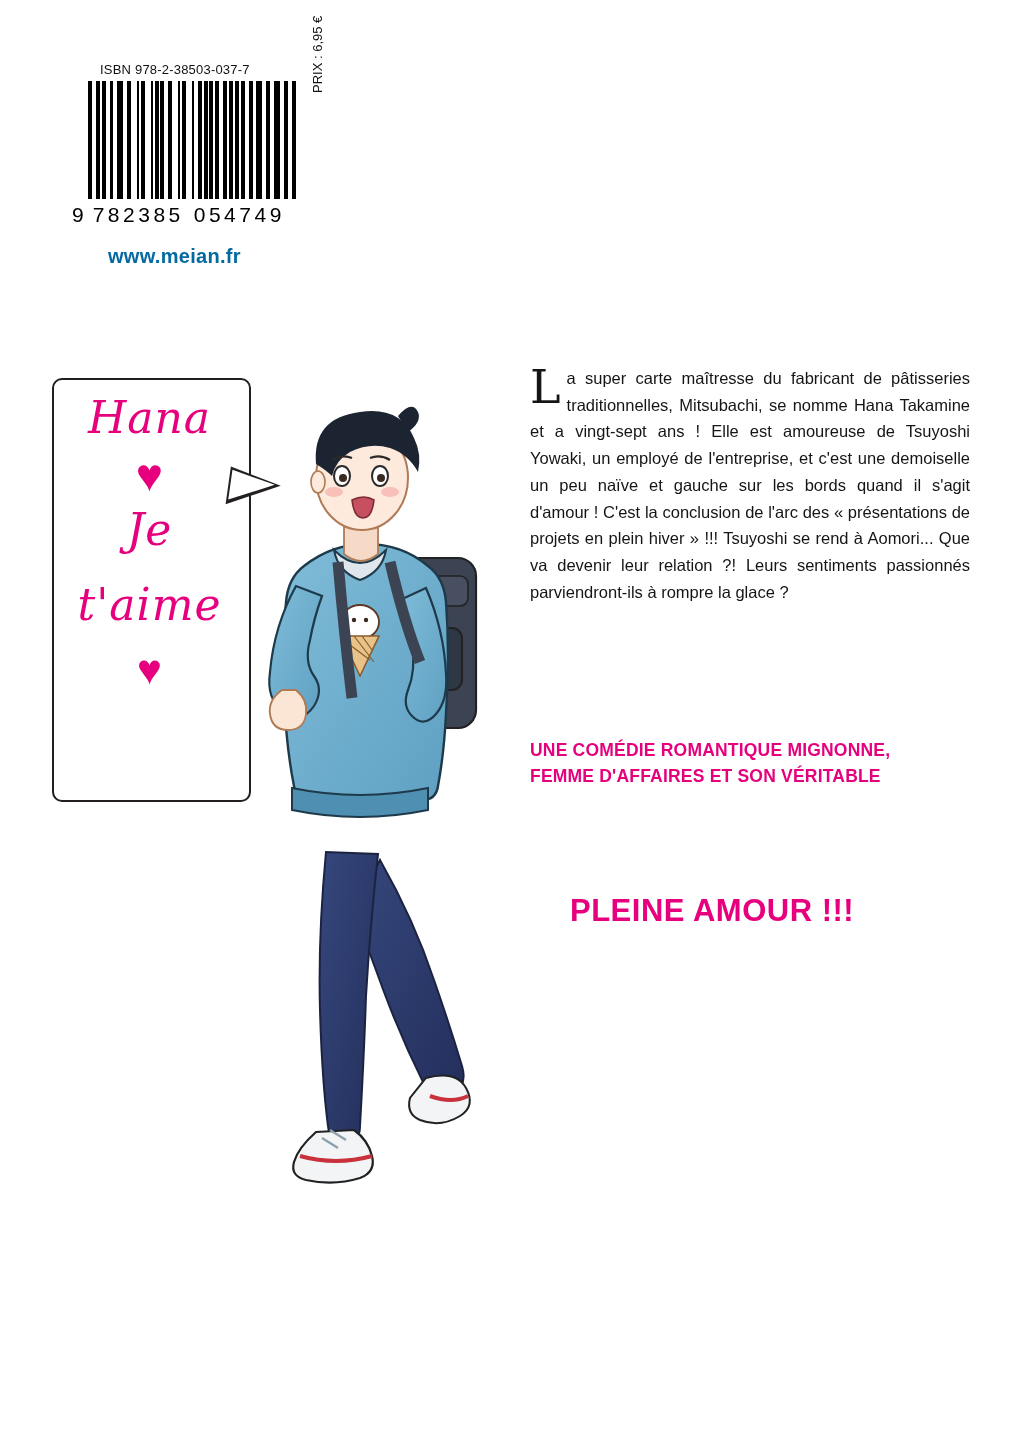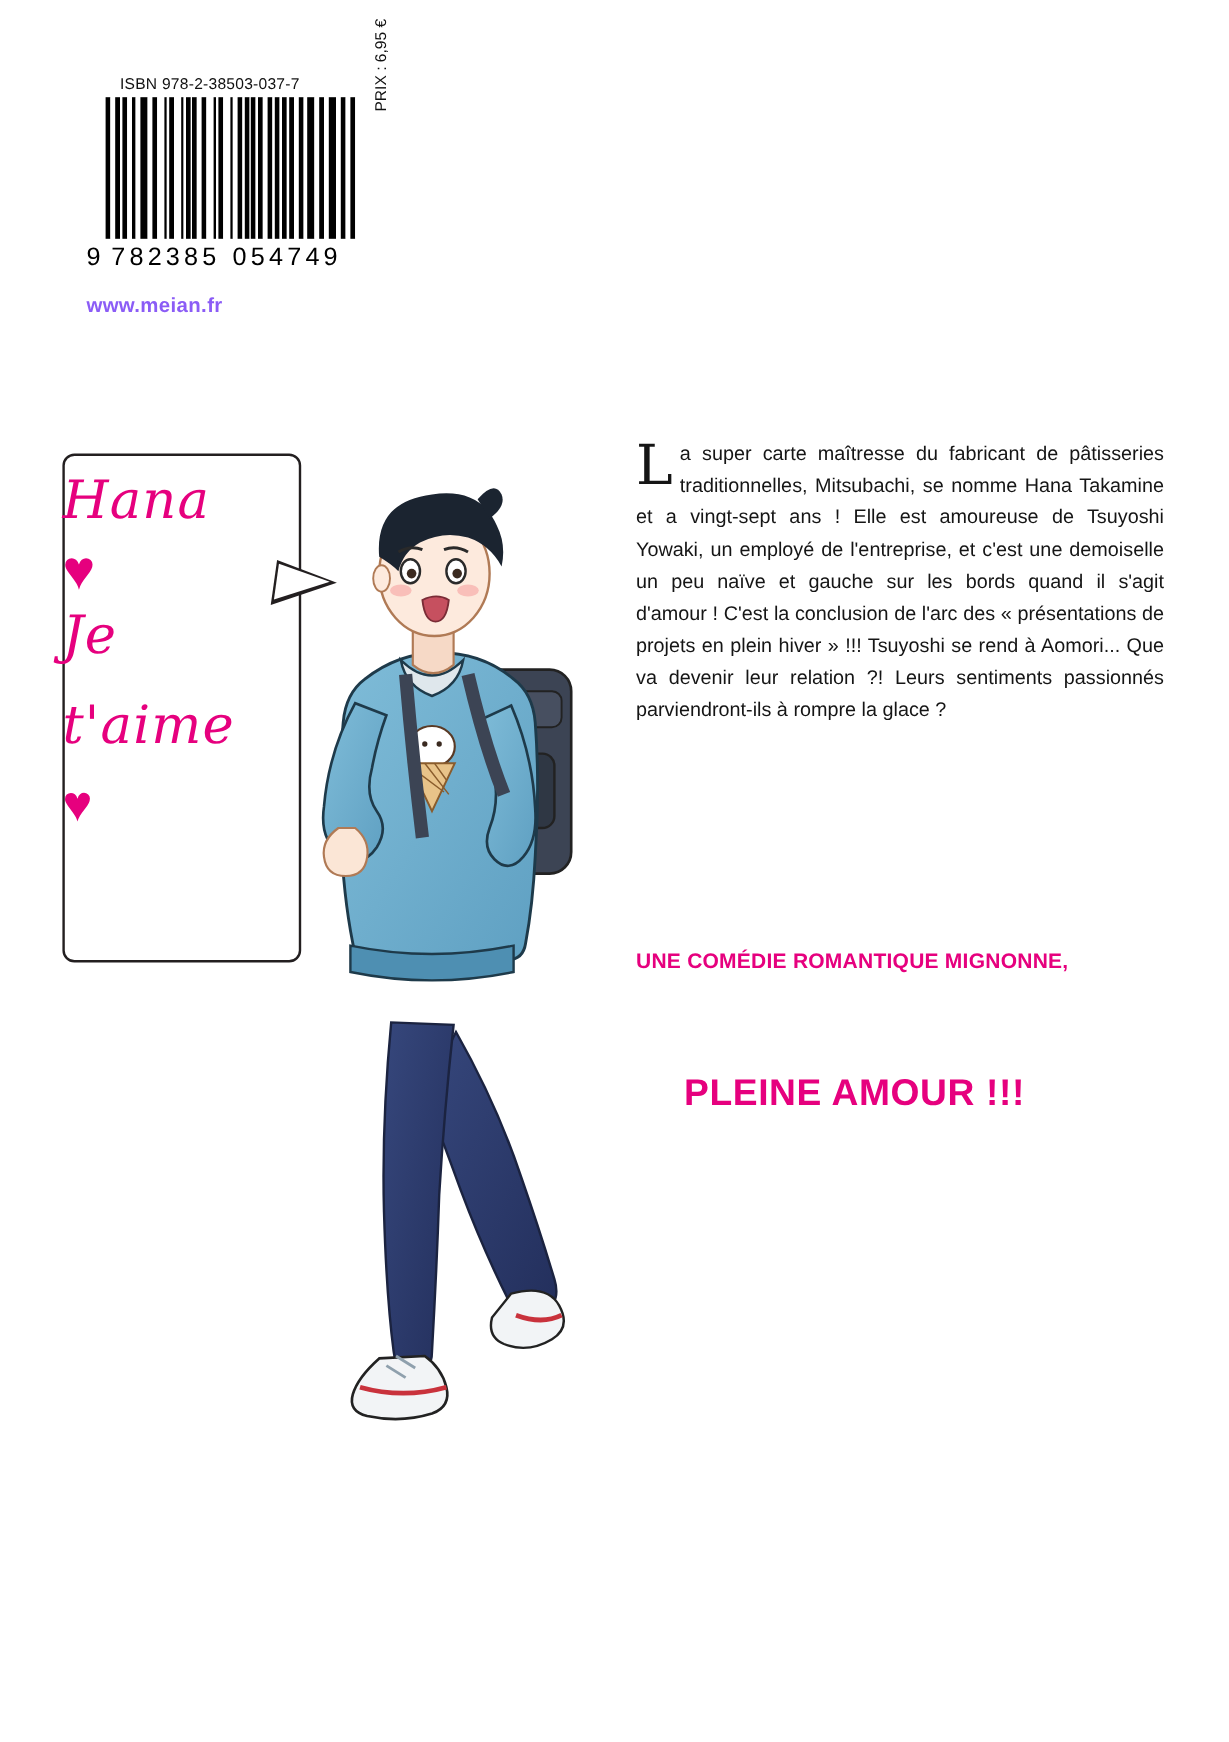--- a/index.html
+++ b/index.html
@@ -69,23 +69,24 @@
     left: 238px;
     top: 12px;
     transform: rotate(-90deg);
     transform-origin: left top;
     font-size: 13px;
     white-space: nowrap;
     color: #111;
   }
   .site-url {
     margin-top: 18px;
-    font-size: 17px;
+    margin-left: 36px;
+    font-size: 20px;
     font-weight: bold;
-    color: #8b5cf6;
+    color: #0369a1;
     letter-spacing: 0.3px;
   }
 
   
   .bubble {
     position: absolute;
     left: 52px;
     top: 378px;
     width: 195px;
     height: 420px;
@@ -115,21 +116,21 @@
     border-left: 44px solid #ffffff;
   }
   .bubble-inner {
     position: absolute;
     left: 52px;
     top: 378px;
     width: 195px;
     height: 420px;
     display: flex;
     flex-direction: column;
-    align-items: flex-start;
+    align-items: center;
     justify-content: flex-start;
     padding-top: 18px;
     box-sizing: border-box;
   }
   .hw {
     font-family: "DejaVu Serif", serif;
     font-style: italic;
     color: #e6007e;
     font-size: 44px;
     letter-spacing: 1px;
@@ -168,21 +169,21 @@
     font-family: "DejaVu Serif", serif;
     font-size: 46px;
     line-height: 0.82;
     padding: 4px 6px 0 0;
     font-weight: normal;
     color: #151515;
   }
   .tagline {
     position: absolute;
     left: 530px;
-    top: 788px;
+    top: 737px;
     width: 440px;
     color: #e6007e;
     font-size: 17.5px;
     line-height: 1.5;
     font-weight: bold;
     letter-spacing: 0.2px;
   }
   .tagline div { white-space: nowrap; }
   .punch {
     position: absolute;
@@ -360,15 +361,16 @@
     <path d="M122 110 q12 -6 22 0 q-2 18 -11 18 q-9 0 -11 -18 z" fill="#c6505f" stroke="#7a2c36" stroke-width="1.6"></path>
   </svg>
 </div>
 
 <div class="blurb">
   <span class="dropcap">L</span><span>a super carte maîtresse du fabricant de pâtisseries traditionnelles, Mitsubachi, se nomme Hana Takamine et a vingt-sept ans ! Elle est amoureuse de Tsuyoshi Yowaki, un employé de l'entreprise, et c'est une demoiselle un peu naïve et gauche sur les bords quand il s'agit d'amour ! C'est la conclusion de l'arc des « présentations de projets en plein hiver » !!! Tsuyoshi se rend à Aomori... Que va devenir leur relation ?! Leurs sentiments passionnés parviendront-ils à rompre la glace ?</span>
 </div>
 
 <div class="tagline">
   <div>UNE COMÉDIE ROMANTIQUE MIGNONNE,</div>
+  <div>FEMME D'AFFAIRES ET SON VÉRITABLE</div>
 </div>
 
 <div class="punch">PLEINE AMOUR !!!</div>
 
 </body></html>

